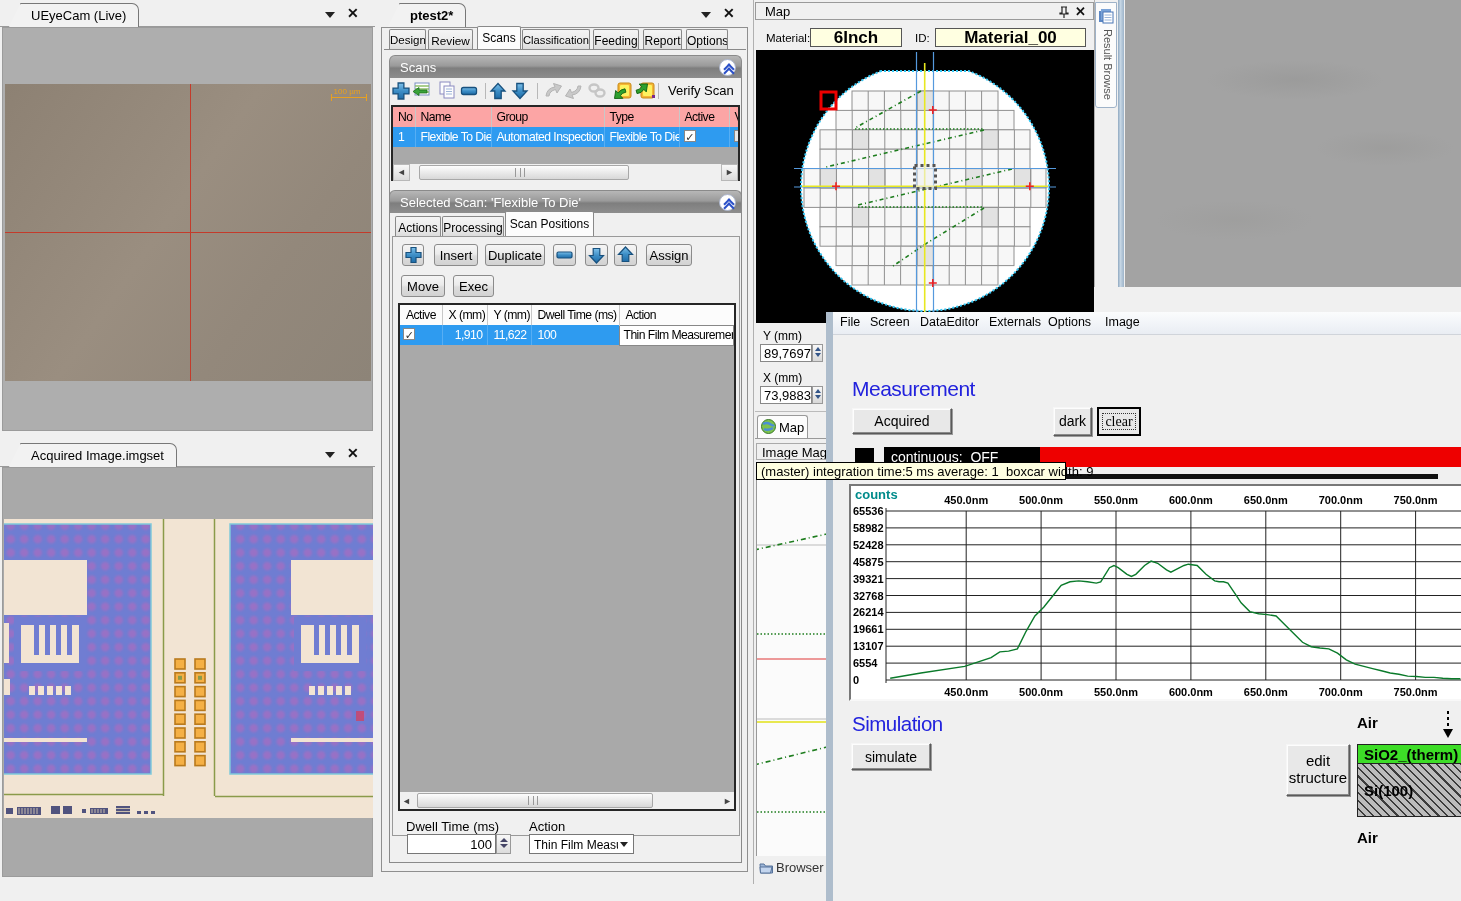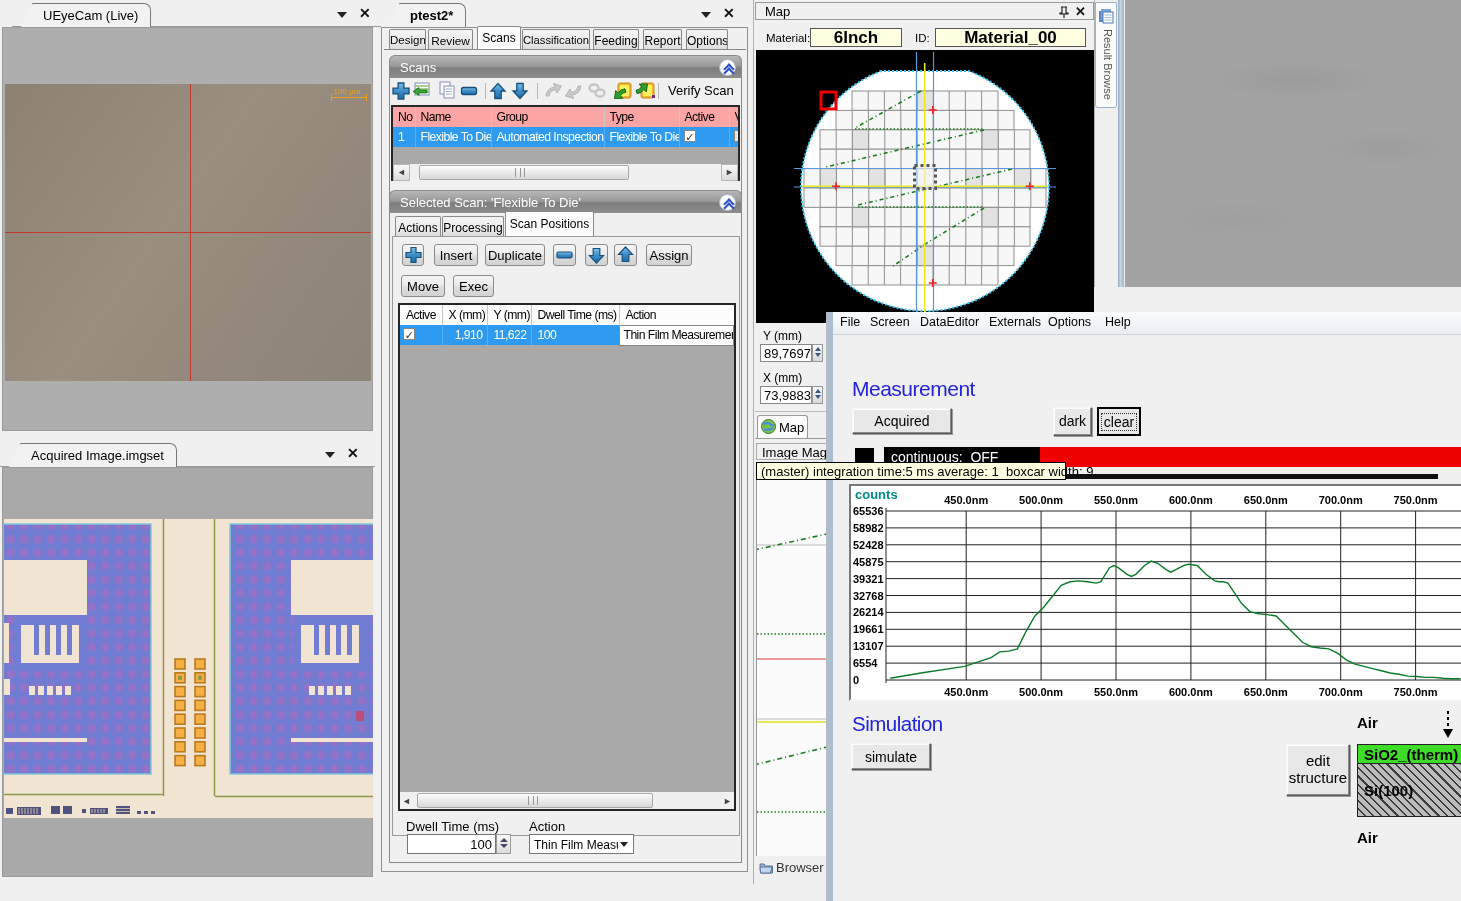--- a/index.html
+++ b/index.html
@@ -39,21 +39,21 @@
   border-top-color:#f6f6f6; border-left-color:#f6f6f6; border-right-color:#5a5a5a; border-bottom-color:#5a5a5a;
   box-shadow:inset -1px -1px 0 #8a8a8a, inset 1px 1px 0 #fdfdfd, 1px 1px 0 #9a9a9a;
   font-size:14px; text-align:center; color:#000; }
 table { border-collapse:collapse; table-layout:fixed; }
 td { white-space:nowrap; overflow:hidden; padding:0; }
 </style>
 </head>
 <body>
 
 <div class="abs" id="pnl-cam" style="left:0;top:0;width:375px;height:432px;">
-  <div class="dockhdr" style="left:12px;top:0;width:375px;">
+  <div class="dockhdr" style="left:0;top:0;width:375px;">
     <div style="position:absolute;left:0;top:26px;width:375px;height:1px;background:#9a9a9a;"></div>
     <div class="docktab" style="left:20px;">UEyeCam (Live)</div>
     <div class="dockarrow" style="left:325px;top:12px;"></div>
     <div class="dockx" style="left:347px;top:5px;">✕</div>
   </div>
   <div class="abs" style="left:2px;top:27px;width:371px;height:404px;background:#aeaeae;border:1px solid #9b9b9b;">
     <div class="abs" style="left:2px;top:56px;width:366px;height:297px;
       background:linear-gradient(125deg,#8d8173,#9a8e80 45%,#93887b 70%,#8d8478);">
       <div class="abs" style="left:185px;top:0;width:1px;height:297px;background:#c33b2b;"></div>
       <div class="abs" style="left:0;top:148px;width:366px;height:1px;background:#c33b2b;"></div>
@@ -592,26 +592,26 @@
  </div>
 
 <div class="abs" id="nanocalc" style="left:826px;top:287px;width:635px;height:614px;">
   <div class="abs" id="nc-body" style="left:0;top:25px;width:635px;height:589px;background:#f0f0f0;border-left:7px solid #aebdcc;">
     <div class="abs" style="left:0;top:0;width:628px;height:23px;background:linear-gradient(#fbfcfd,#e9edf3);border-bottom:1px solid #d0d4da;font-size:12.5px;">
       <span style="position:absolute;left:7px;top:3px;">File</span>
       <span style="position:absolute;left:37px;top:3px;">Screen</span>
       <span style="position:absolute;left:87px;top:3px;">DataEditor</span>
       <span style="position:absolute;left:156px;top:3px;">Externals</span>
       <span style="position:absolute;left:215px;top:3px;">Options</span>
-      <span style="position:absolute;left:272px;top:3px;">Help</span>
+      <span style="position:absolute;left:272px;top:3px;">Image</span>
     </div>
     <div class="abs" style="left:19px;top:65px;font-size:21px;letter-spacing:-0.5px;color:#2222dd;">Measurement</div>
     <div class="cbtn" style="left:19px;top:96px;width:100px;height:26px;padding-top:4px;">Acquired</div>
     <div class="cbtn" style="left:220px;top:95px;width:39px;height:29px;padding-top:5px;">dark</div>
-    <div class="cbtn" style="left:264px;top:95px;width:44px;height:29px;padding-top:5px;border:2px solid #000;box-shadow:none;"><span style="outline:1px dotted #333;padding:0 2px;">clear</span></div>
+    <div class="cbtn" style="left:264px;top:95px;width:44px;height:29px;padding-top:5px;border:2px solid #000;box-shadow:none;font-family:Liberation Serif, serif;"><span style="outline:1px dotted #333;padding:0 2px;">clear</span></div>
     <div class="abs" style="left:22px;top:136px;width:19px;height:19px;background:#000;"></div>
     <div class="abs" style="left:51px;top:135px;width:156px;height:20px;background:#000;color:#fff;font-size:14px;padding:2px 0 0 7px;">continuous:&nbsp; OFF</div>
     <div class="abs" style="left:207px;top:135px;width:428px;height:20px;background:#ee0000;"></div>
     <div class="abs" style="left:0px;top:162px;width:605px;height:5px;background:#111;"></div>
 
     <div class="abs" id="chart" style="left:16px;top:172px;width:619px;height:217px;background:#fff;border:2px solid;border-color:#787878 #f8f8f8 #f8f8f8 #787878;border-right:none;"><svg width="615" height="213">
           <text x="4" y="13" font-family="Liberation Sans" font-size="13" font-weight="bold" fill="#008b8b">counts</text>
           <text x="115.2" y="18" font-family="Liberation Sans" font-size="11" font-weight="bold" text-anchor="middle" fill="#000">450.0nm</text>
           <text x="115.2" y="210" font-family="Liberation Sans" font-size="11" font-weight="bold" text-anchor="middle" fill="#000">450.0nm</text>
           <text x="190.1" y="18" font-family="Liberation Sans" font-size="11" font-weight="bold" text-anchor="middle" fill="#000">500.0nm</text>

